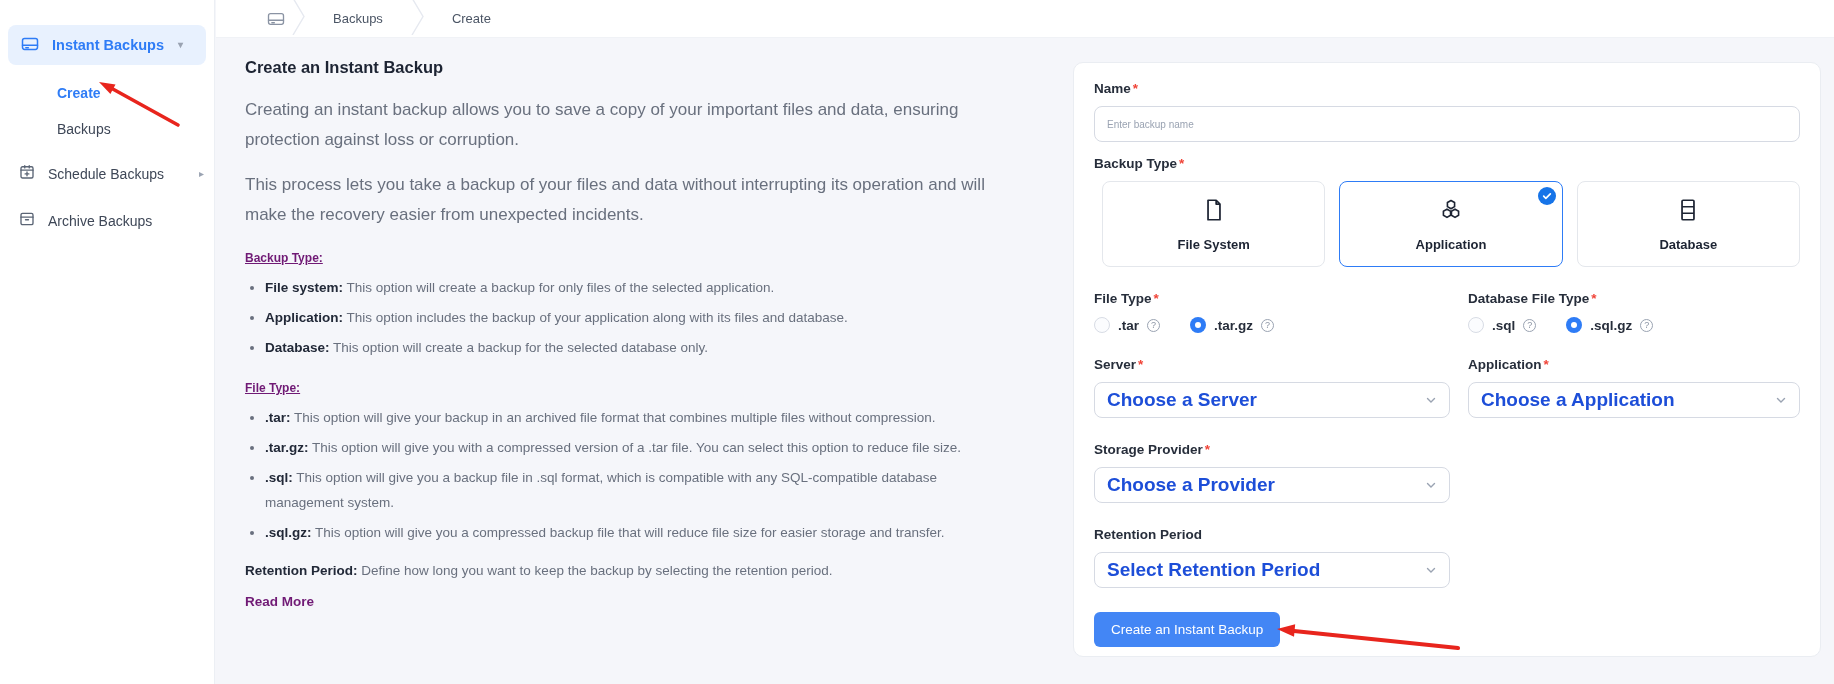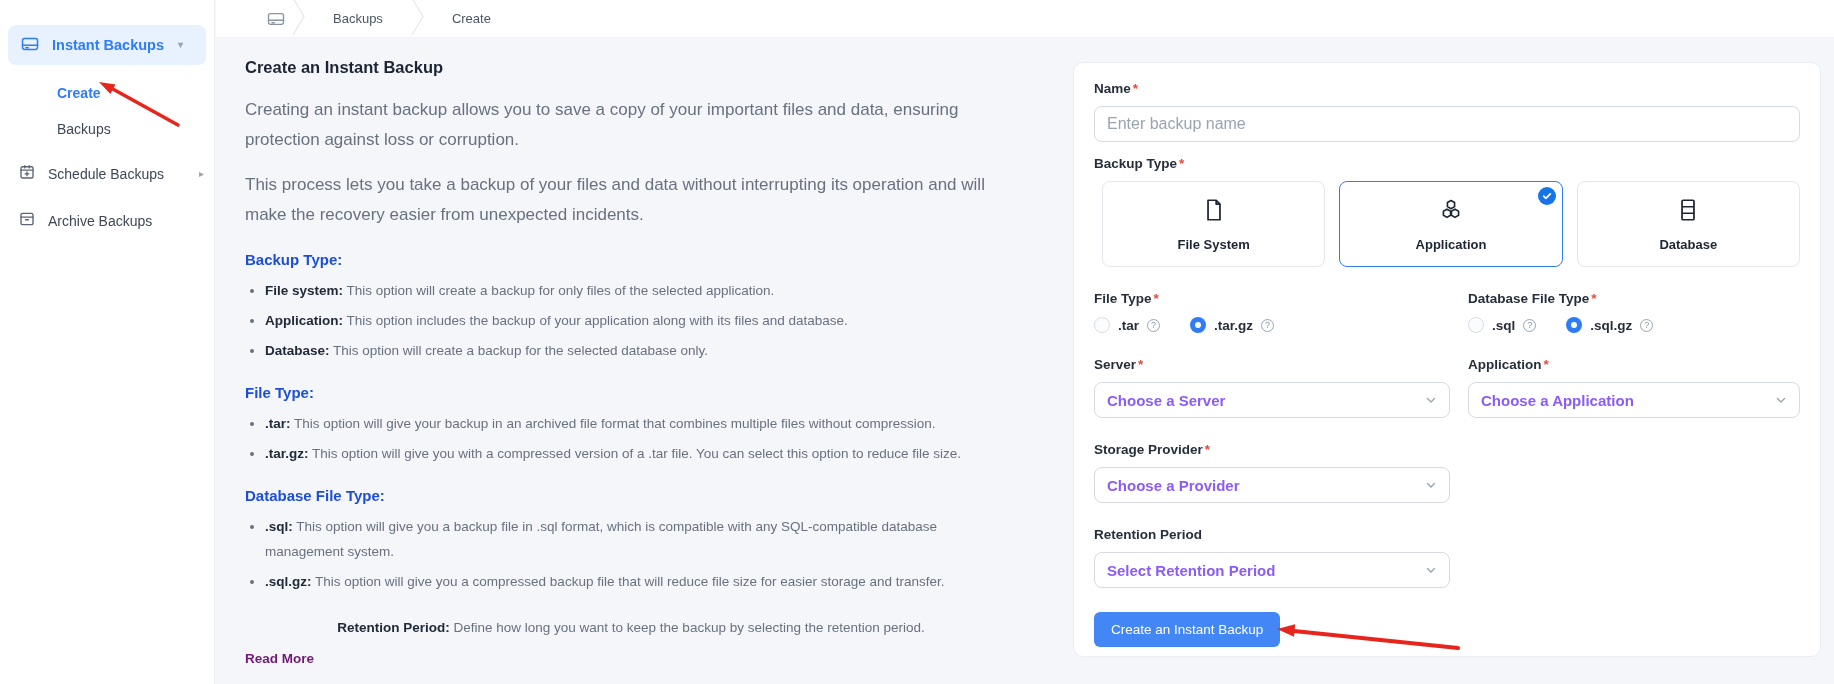--- a/index.html
+++ b/index.html
@@ -21,50 +21,50 @@
   .header{position:absolute;left:216px;top:0;width:1618px;height:37px;background:#ffffff;border-bottom:1px solid #f0f2f6;display:flex;align-items:center;}
   .crumb{display:flex;align-items:center;height:37px;}
   .crumb-icon{margin-left:50px;color:#8a93a3;display:flex;align-items:center;}
   .crumb-sep{margin:0 6px;}
   .crumb-label{font-size:13px;color:#4b5565;padding:0 22px;}
 
   
   .desc{position:absolute;left:245px;top:58px;width:772px;color:#69707e;}
   .desc h1{margin:0 0 18px 0;font-size:16.5px;font-weight:700;color:#1d2433;}
   .desc p{margin:0 0 15px 0;font-size:17px;line-height:30px;}
-  .desc h2{margin:21px 0 10px 0;font-size:15px;font-weight:700;color:#1d4ed8;}
+  .desc h2{margin:21px 0 10px 0;font-size:12px;font-weight:700;color:#701a75;text-decoration:underline;}
   .desc ul{margin:0;padding-left:20px;}
   .desc li{font-size:13.5px;line-height:25px;margin-bottom:5px;}
   .term{font-weight:700;color:#222938;}
-  .retention-note{margin-top:21px;font-size:13.5px;line-height:25px;text-align:center;}
+  .retention-note{margin-top:13px;font-size:13.5px;line-height:25px;}
   .read-more{display:inline-block;margin-top:11px;font-size:13.5px;font-weight:700;color:#701a75;cursor:pointer;text-decoration:none;}
 
   
   .card{position:absolute;left:1073px;top:62px;width:748px;height:595px;background:#ffffff;border:1px solid #eaedf2;border-radius:10px;box-sizing:border-box;padding:16px 20px;}
   .f-label{font-size:13.5px;font-weight:700;color:#272e3b;}
   .req{color:#f04438;margin-left:2px;font-weight:700;}
-  .text-input{margin-top:9px;width:100%;height:36px;box-sizing:border-box;border:1px solid #d6dae3;border-radius:8px;padding:0 12px;font-size:16px;font-family:"Liberation Sans",sans-serif;color:#1d2433;outline:none;}
+  .text-input{margin-top:9px;width:100%;height:36px;box-sizing:border-box;border:1px solid #d6dae3;border-radius:8px;padding:0 12px;font-size:10px;font-family:"Liberation Sans",sans-serif;color:#1d2433;outline:none;}
   .text-input::placeholder{color:#9aa3b2;}
   .mt14{margin-top:14px;display:inline-block;}
   .type-grid{margin-top:9px;display:grid;grid-template-columns:1fr 1fr 1fr;gap:14px;margin-left:8px;}
   .type-card{position:relative;height:84px;border:1px solid #e4e7ec;border-radius:8px;display:flex;flex-direction:column;align-items:center;justify-content:center;gap:10px;cursor:pointer;background:#fff;}
   .type-card.selected{border:1.5px solid #2e7cf6;}
   .type-card .t-label{font-size:13px;font-weight:600;color:#1d2433;}
   .badge{position:absolute;top:5px;right:6px;width:18px;height:18px;border-radius:50%;background:#1674e8;display:flex;align-items:center;justify-content:center;}
   .two-col{display:grid;grid-template-columns:356px 1fr;column-gap:18px;}
   .sec{margin-top:22px;}
   .radio-row{margin-top:10px;display:flex;align-items:center;gap:30px;}
   .radio-opt{display:flex;align-items:center;gap:8px;cursor:pointer;}
   .radio{width:16px;height:16px;border-radius:50%;box-sizing:border-box;border:1.5px solid #d8dce5;background:#fbfcfe;position:relative;}
   .radio.on{border:none;background:#2e7cf6;}
   .radio.on::after{content:"";position:absolute;left:5px;top:5px;width:6px;height:6px;border-radius:50%;background:#fff;}
   .r-label{font-size:13.5px;font-weight:700;color:#272e3b;}
   .help{width:13px;height:13px;border-radius:50%;border:1px solid #9aa3b2;color:#8a93a3;font-size:9px;display:flex;align-items:center;justify-content:center;box-sizing:border-box;}
   .select{margin-top:9px;height:36px;border:1px solid #d6dae3;border-radius:8px;display:flex;align-items:center;justify-content:space-between;padding:0 12px;cursor:pointer;background:#fff;box-sizing:border-box;}
-  .select .s-value{font-size:15px;font-weight:600;color:#8b5cf6;}
+  .select .s-value{font-size:19px;font-weight:600;color:#1d4ed8;}
   .chev{color:#9aa3b2;display:flex;align-items:center;}
   .submit{margin-top:24px;display:inline-block;background:#4386f5;color:#ffffff;border:none;border-radius:6px;padding:10px 17px;font-size:13.5px;font-family:"Liberation Sans",sans-serif;cursor:pointer;}
 
   
   .annotations{position:absolute;left:0;top:0;width:1834px;height:684px;pointer-events:none;z-index:40;}
 </style>
 </head>
 <body>
 
 <div class="app">
@@ -139,21 +139,20 @@
       <li><span class="term">Application:</span><span> This option includes the backup of your application along with its files and database.</span></li>
       <li><span class="term">Database:</span><span> This option will create a backup for the selected database only.</span></li>
     </ul>
 
     <h2>File Type:</h2>
     <ul>
       <li><span class="term">.tar:</span><span> This option will give your backup in an archived file format that combines multiple files without compression.</span></li>
       <li><span class="term">.tar.gz:</span><span> This option will give you with a compressed version of a .tar file. You can select this option to reduce file size.</span></li>
     </ul>
 
-    <h2>Database File Type:</h2>
     <ul>
       <li><span class="term">.sql:</span><span> This option will give you a backup file in .sql format, which is compatible with any SQL-compatible database management system.</span></li>
       <li><span class="term">.sql.gz:</span><span> This option will give you a compressed backup file that will reduce file size for easier storage and transfer.</span></li>
     </ul>
 
     <div class="retention-note">
       <span class="term">Retention Period:</span><span> Define how long you want to keep the backup by selecting the retention period.</span>
     </div>
     <a class="read-more">Read More</a>
   </section>

